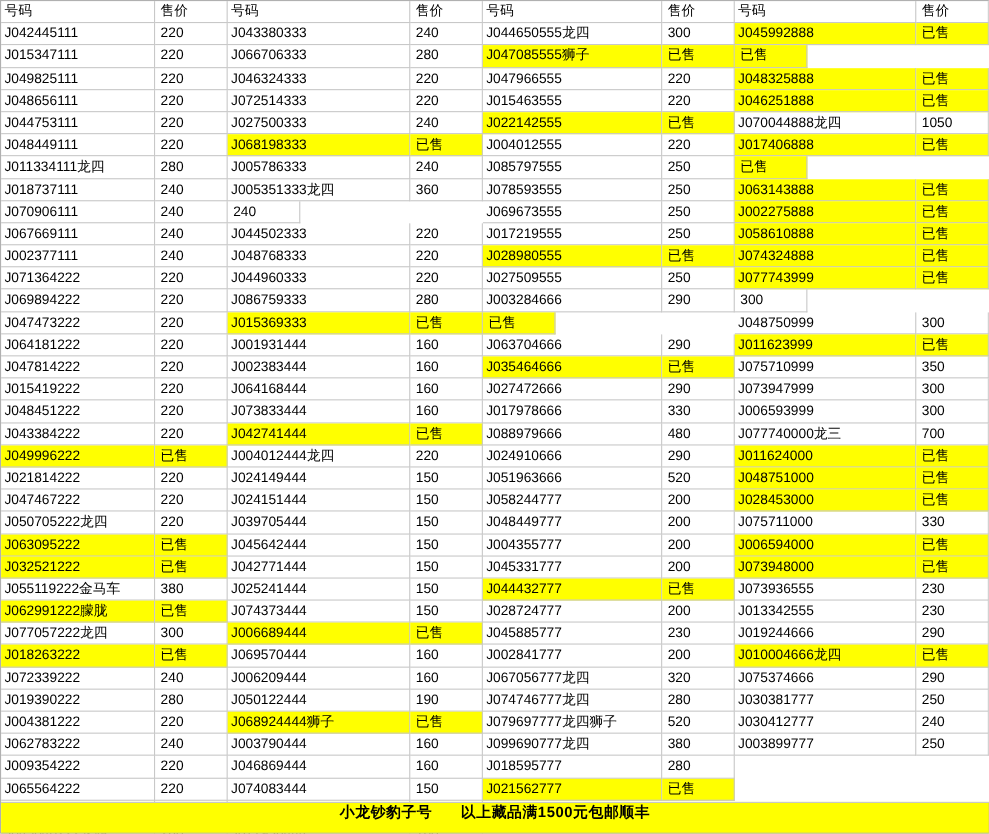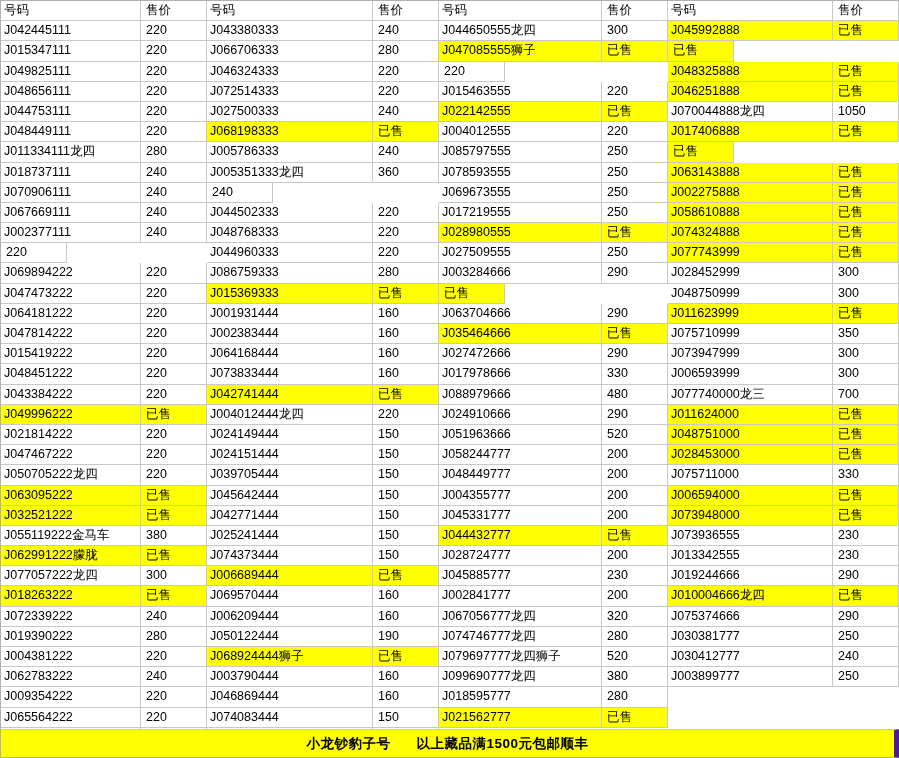--- a/index.html
+++ b/index.html
@@ -72,25 +72,25 @@
     border-bottom: 1px solid transparent;
   }
   .footer {
     position: absolute;
     left: 0;
     bottom: 0;
     width: 899px;
     height: 29px;
     background: #ffff00;
     display: flex;
-    align-items: center;
+    align-items: flex-start;
     justify-content: center;
     box-sizing: border-box;
     border-top: 1px solid #c8c8c8;
-    border-right: 6px solid #4c1d95;
+    border-right: 1px solid #4c1d95;
     border-bottom: 1px solid #b0b0b0;
   }
   .footer span {
     font-size: 13.5px;
     font-weight: bold;
     letter-spacing: 0.5px;
   }
   .foot-gap { display: inline-block; width: 26px; }
 </style>
 </head>
@@ -141,20 +141,21 @@
         </div>
         <div class="row">
           <div class="cell c-num">J067669111</div>
           <div class="cell c-price">240</div>
         </div>
         <div class="row">
           <div class="cell c-num">J002377111</div>
           <div class="cell c-price">240</div>
         </div>
         <div class="row">
+          <div class="cell c-num">J071364222</div>
           <div class="cell c-price">220</div>
         </div>
         <div class="row">
           <div class="cell c-num">J069894222</div>
           <div class="cell c-price">220</div>
         </div>
         <div class="row">
           <div class="cell c-num">J047473222</div>
           <div class="cell c-price">220</div>
         </div>
@@ -411,20 +412,21 @@
         </div>
         <div class="row">
           <div class="cell c-num">J044650555龙四</div>
           <div class="cell c-price">300</div>
         </div>
         <div class="row">
           <div class="cell c-num hl">J047085555狮子</div>
           <div class="cell c-price hl">已售</div>
         </div>
         <div class="row">
+          <div class="cell c-num">J047966555</div>
           <div class="cell c-price">220</div>
         </div>
         <div class="row">
           <div class="cell c-num">J015463555</div>
           <div class="cell c-price">220</div>
         </div>
         <div class="row">
           <div class="cell c-num hl">J022142555</div>
           <div class="cell c-price hl">已售</div>
         </div>
@@ -601,21 +603,20 @@
         </div>
         <div class="row">
           <div class="cell c-num hl">J074324888</div>
           <div class="cell c-price hl">已售</div>
         </div>
         <div class="row">
           <div class="cell c-num hl">J077743999</div>
           <div class="cell c-price hl">已售</div>
         </div>
         <div class="row">
-          <div class="cell c-num">J028452999</div>
           <div class="cell c-price">300</div>
         </div>
         <div class="row">
           <div class="cell c-num">J048750999</div>
           <div class="cell c-price">300</div>
         </div>
         <div class="row">
           <div class="cell c-num hl">J011623999</div>
           <div class="cell c-price hl">已售</div>
         </div>

